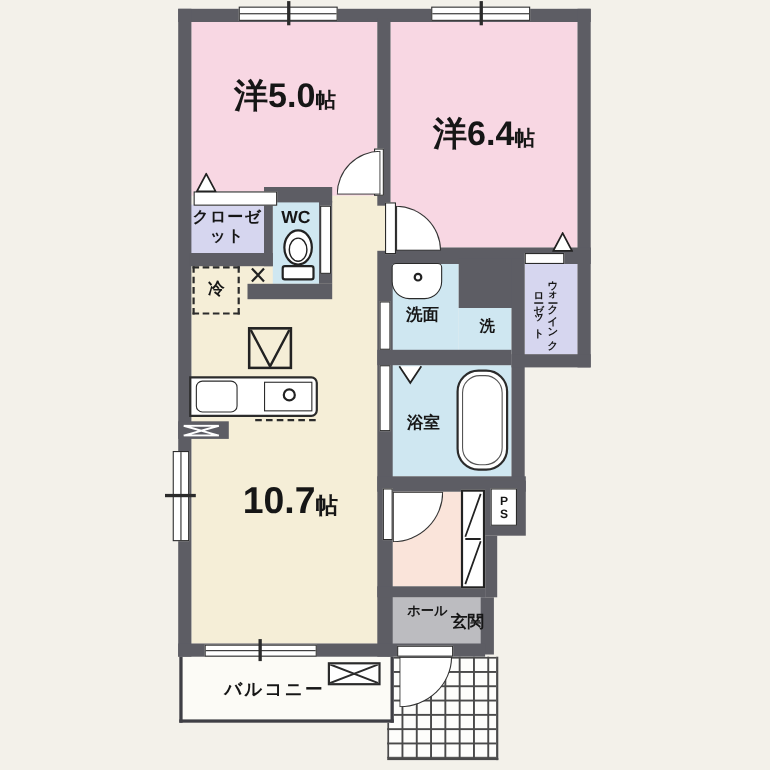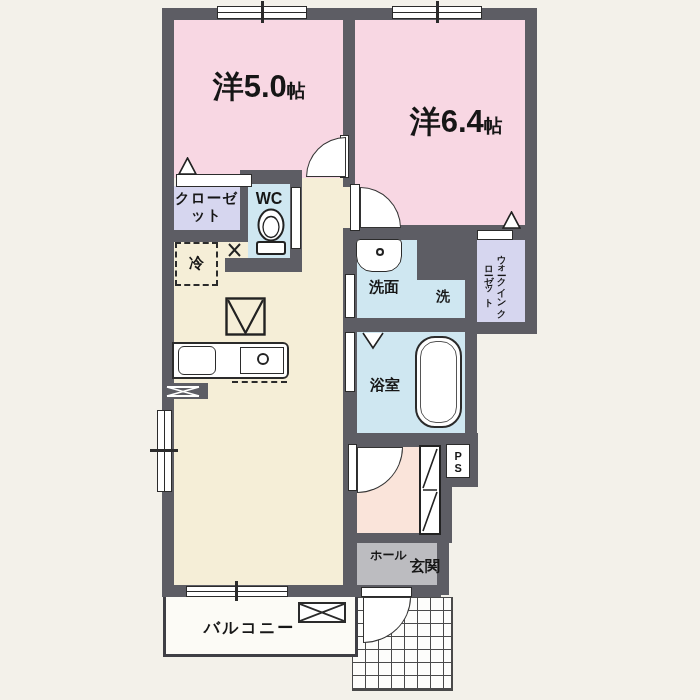--- a/index.html
+++ b/index.html
@@ -179,24 +179,25 @@
 
 <div class="abs" style="left:298px;top:602px;width:48px;height:21px;background:#fff;border:2px solid #2b2b2b;box-sizing:border-box;">
   <svg width="44" height="17" viewBox="0 0 44 17">
       <path d="M0,0 L44,17 M0,17 L44,0" stroke="#2b2b2b" stroke-width="1.8"></path>
     </svg>
 </div>
 
 <div class="lbl" style="left:174px;top:68px;width:170px;font-size:31px;">
   <span>洋5.0</span><span class="unit">帖</span>
 </div>
-<div class="lbl" style="left:355px;top:103px;width:170px;font-size:31px;margin-left:16px;">
+<div class="lbl" style="left:355px;top:103px;width:170px;font-size:31px;">
   <span>洋6.4</span><span class="unit">帖</span>
 </div>
 <div class="lbl" style="left:174px;top:430px;width:180px;font-size:37px;">
+  <div style="font-size:34px;margin-top:5px;"><span>10.7</span><span class="unit">帖</span></div>
 </div>
 <div class="lbl" style="left:174px;top:190px;width:65px;font-size:14.5px;letter-spacing:1px;">クローゼット</div>
 <div class="lbl" style="left:248px;top:189px;width:42px;font-size:16px;">WC</div>
 <div class="lbl" style="left:175px;top:254px;width:43px;font-size:15px;">冷</div>
 <div class="lbl" style="left:352px;top:278px;width:64px;font-size:15px;">洗面</div>
 <div class="lbl" style="left:424px;top:288px;width:38px;font-size:14px;">洗</div>
 <div class="lbl" style="left:354px;top:376px;width:62px;font-size:15px;">浴室</div>
 <div class="lbl vtext" style="left:482px;top:246px;height:70px;font-size:9.5px;line-height:1.35;font-weight:bold;">ウォークインクローゼット</div>
 <div class="lbl vtext" style="left:451px;top:448px;height:28px;font-size:11px;">PS</div>
 <div class="lbl" style="left:357px;top:500px;width:63px;font-size:12px;margin-top:48px;">ホール</div>

